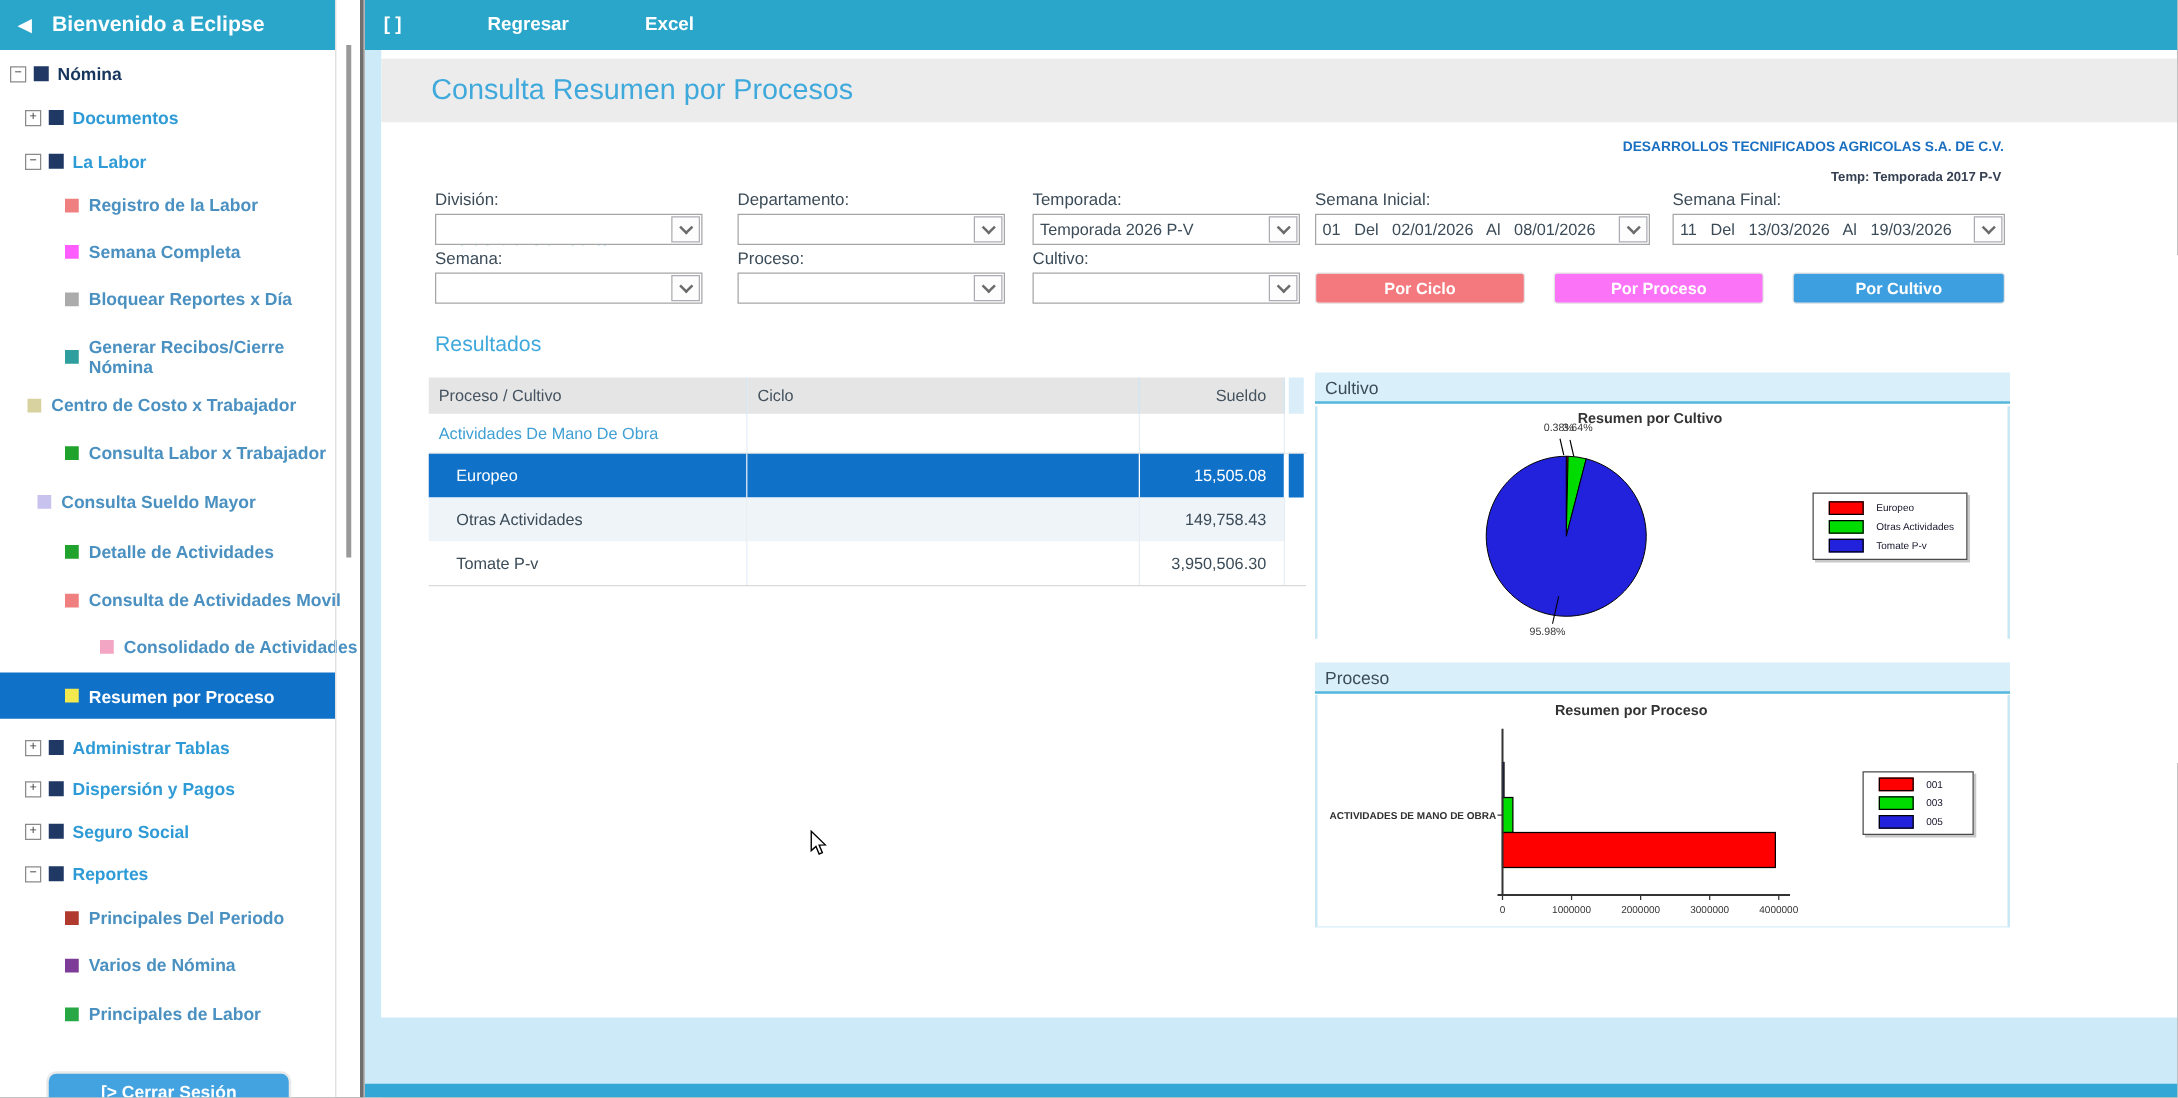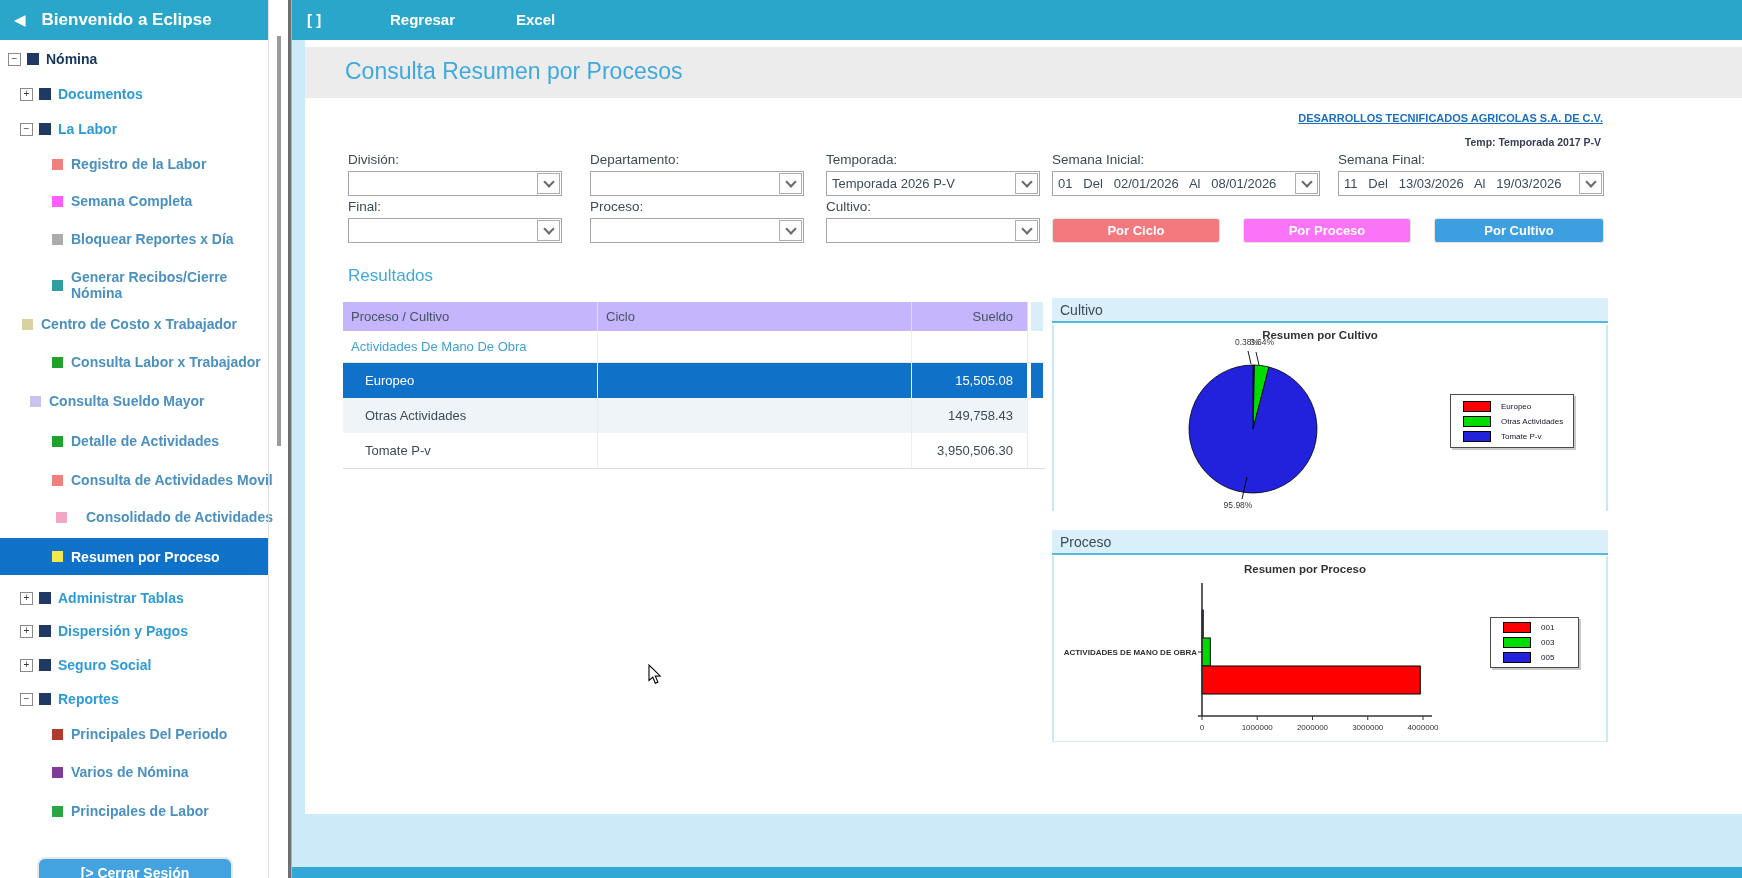--- a/index.html
+++ b/index.html
@@ -49,33 +49,33 @@
   .flabel{position:absolute;font-size:13.5px;color:#3B4B57;}
   .combo{position:absolute;height:25px;background:#fff;border:1px solid #A6A6A6;display:flex;align-items:center;box-sizing:border-box;cursor:pointer;}
   .combo .val{flex:1;font-size:13px;color:#3B4B57;padding-left:5px;white-space:nowrap;overflow:hidden;}
   .combo .cbtn{width:21px;align-self:stretch;margin:1px;border:1px solid #ABADB3;background:#FDFDFD;
                display:flex;align-items:center;justify-content:center;flex:none;}
   .chev{width:6px;height:6px;border-right:2px solid #6B6B6B;border-bottom:2px solid #6B6B6B;
         transform:rotate(45deg);margin-top:-3px;}
   .wk{font-size:13px;color:#3B4B57;white-space:nowrap;}
   .action-btn{position:absolute;height:25px;border:1px solid #E3E3E3;border-radius:3px;color:#fff;
               font-weight:bold;font-size:13px;display:flex;align-items:center;justify-content:center;cursor:pointer;}
-  .company{position:absolute;left:1200px;top:112px;width:403px;text-align:right;font-size:11px;font-weight:bold;color:#1A6FC0;text-decoration:underline;}
+  .company{position:absolute;left:1200px;top:112px;width:403px;text-align:right;font-size:11px;font-weight:bold;color:#1A6FC0;}
   .temp-line{position:absolute;left:1200px;top:136px;width:401px;text-align:right;font-size:10.5px;font-weight:bold;color:#354052;}
 
   
   #tbl{position:absolute;left:343px;top:302px;width:702px;}
   .trow{display:flex;align-items:stretch;}
   .cell{display:flex;align-items:center;font-size:13px;color:#3B4B57;box-sizing:border-box;border-right:1px solid #E6EEF5;}
   .cell.c1{width:255px;padding-left:8px;}
   .cell.c2{width:314px;padding-left:8px;}
   .cell.c3{width:116px;justify-content:flex-end;padding-right:14px;}
   .gap{width:3px;background:#fff;flex:none;}
   .filler{width:12px;flex:none;}
-  .thead .cell{background:#c4b5fd;color:#44535F;border-right:1px solid #CFE7F4;}
+  .thead .cell{background:#e5e5e5;color:#44535F;border-right:1px solid #CFE7F4;}
   .trow.group .cell{color:#3FA0D4;}
   .trow.sel .cell{background:#1071C8;color:#fff;border-right:1px solid #fff;}
   .trow.sel .filler{background:#1071C8;}
   .thead .filler{background:#D9EEF9;}
   .trow.alt .cell{background:#EFF4F9;}
 
   
   .pband{position:absolute;height:25px;background:#D9F0FB;border-bottom:2px solid #56B8DC;font-size:14px;
          color:#3B4B57;display:flex;align-items:center;padding-left:8px;box-sizing:border-box;}
   .parea{position:absolute;background:#fff;border-left:2px solid #C9E8F6;border-right:2px solid #C9E8F6;box-sizing:border-box;}
@@ -142,21 +142,21 @@
           <span class="lbl t-leaf">Consulta Sueldo Mayor</span>
         </div>
         <div class="sb-item" style="top: 430px; padding-left: 52px;">
           <span class="lsq" style="background: rgb(31, 163, 44);"></span>
           <span class="lbl t-leaf">Detalle de Actividades</span>
         </div>
         <div class="sb-item" style="top: 469px; padding-left: 52px;">
           <span class="lsq" style="background: rgb(240, 128, 128);"></span>
           <span class="lbl t-leaf">Consulta de Actividades Movil</span>
         </div>
-        <div class="sb-item" style="top: 506px; padding-left: 56px; gap: 11px;">
+        <div class="sb-item" style="top: 506px; padding-left: 80px;">
           <span class="lsq" style="background: rgb(242, 166, 196);"></span>
           <span class="lbl t-leaf">Consolidado de Actividades</span>
         </div>
         <div class="sb-item selected" style="top: 538px; padding-left: 52px;">
           <span class="lsq" style="background: rgb(242, 233, 78);"></span>
           <span class="lbl t-leaf">Resumen por Proceso</span>
         </div>
         <div class="sb-item" style="top: 587px; padding-left: 20px;">
           <span class="expander">+</span>
           <span class="fsq"></span>
@@ -256,21 +256,21 @@
       <span class="wk">Del</span>&nbsp;&nbsp;
       <span class="wk">13/03/2026</span>&nbsp;&nbsp;
       <span class="wk">Al</span>&nbsp;&nbsp;
       <span class="wk">19/03/2026</span>
     </span>
     <span class="cbtn">
         <span class="chev"></span>
       </span>
   </div>
 
-  <div class="flabel" style="left:348px;top:199px;">Final:</div>
+  <div class="flabel" style="left:348px;top:199px;">Semana:</div>
   <div class="combo" style="left:348px;top:218px;width:214px;">
     <span class="val"></span>
       <span class="cbtn">
         <span class="chev"></span>
       </span>
   </div>
 
   <div class="flabel" style="left:590px;top:199px;">Proceso:</div>
   <div class="combo" style="left:590px;top:218px;width:214px;">
     <span class="val"></span>

